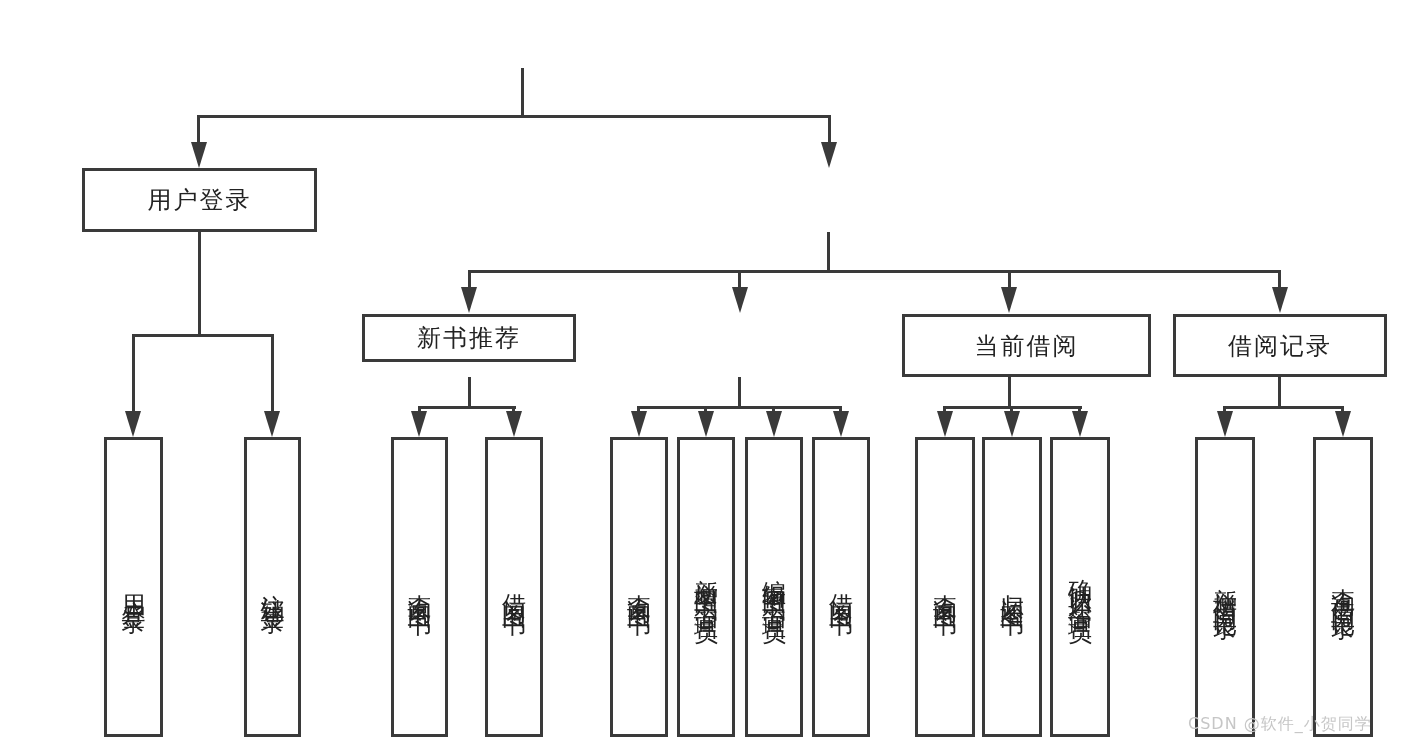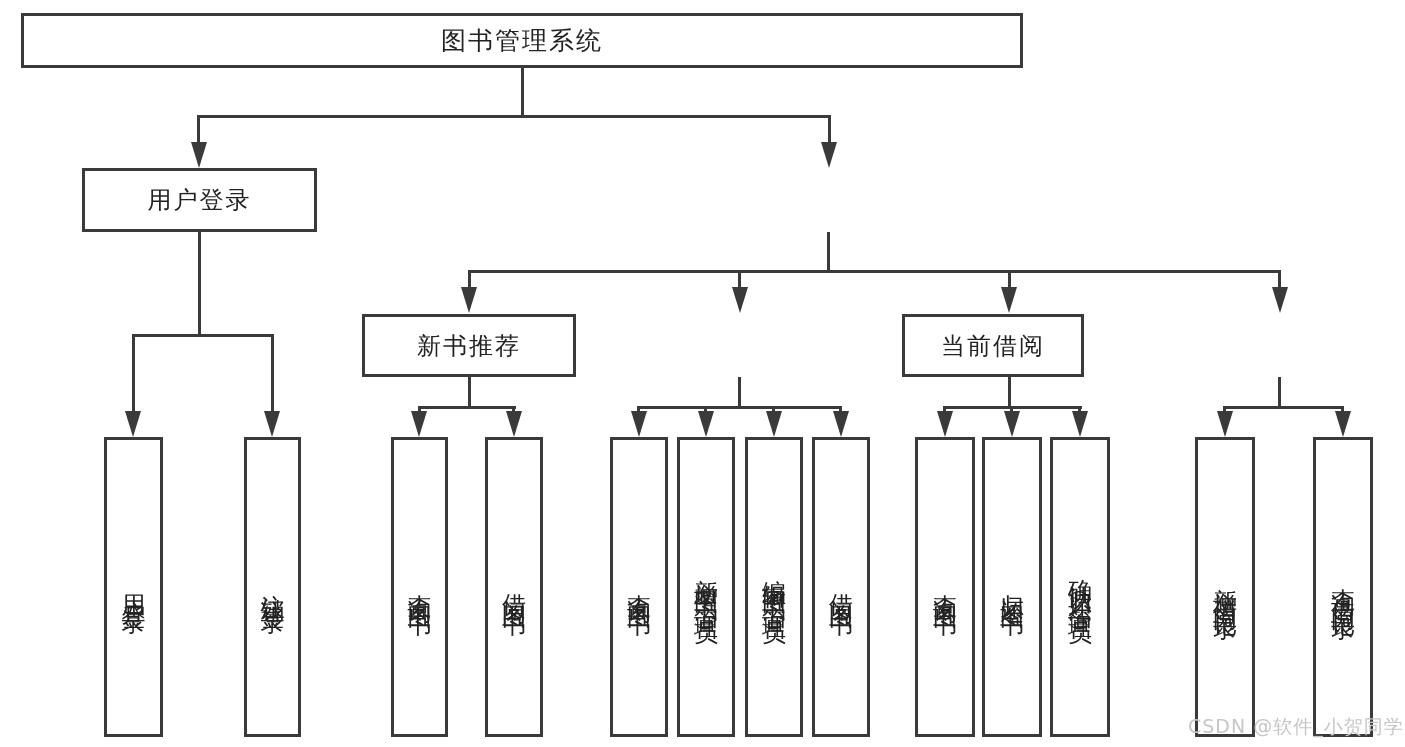--- a/index.html
+++ b/index.html
@@ -49,42 +49,42 @@
   .arrow {
     position: absolute; width: 0; height: 0; z-index: 1;
     border-left: 8px solid transparent;
     border-right: 8px solid transparent;
     border-top: 26px solid #3a3a3a;
   }
   
   .watermark {
     position: absolute;
     left: 1188px; top: 714px;
-    font-size: 19px;
+    font-size: 16px;
     color: #c6c6c6;
     letter-spacing: 1px;
     z-index: 3;
     white-space: nowrap;
   }
 </style>
 </head>
 <body>
 
 <div class="canvas">
 
-  <div class="box root" style="left:21px; top:13px; width:1002px; height:55px;">图书管理系统</div>
 
   <div class="box" style="left:82px; top:168px; width:235px; height:64px;">用户登录</div>
 
 
-  <div class="box" style="left:362px; top:314px; width:214px; height:63px;">新书推荐</div>
+  <div class="box" style="left:362px; top:314px; width:214px; height:48px;">新书推荐</div>
 
 
-  <div class="box" style="left:902px; top:314px; width:182px; height:63px;">当前借阅</div>
+  <div class="box" style="left:902px; top:314px; width:249px; height:63px;">当前借阅</div>
 
+  <div class="box" style="left:1173px; top:314px; width:214px; height:63px;">借阅记录</div>
 
   <div class="vbox" style="left:104px; width:59px;">
     <span class="vtext">用户登录</span>
   </div>
   <div class="vbox" style="left:244px; width:57px;">
     <span class="vtext">注销登录</span>
   </div>
   <div class="vbox" style="left:391px; width:57px;">
     <span class="vtext">查询图书</span>
   </div>

